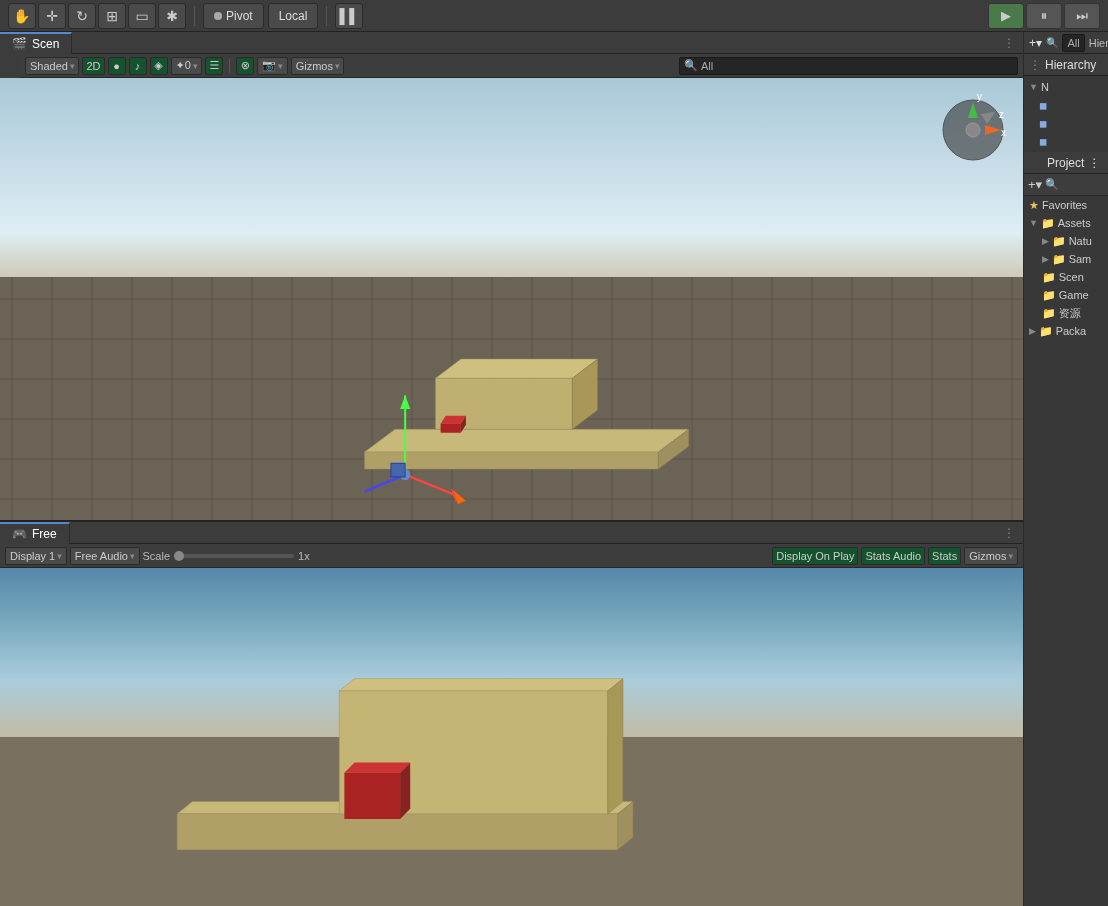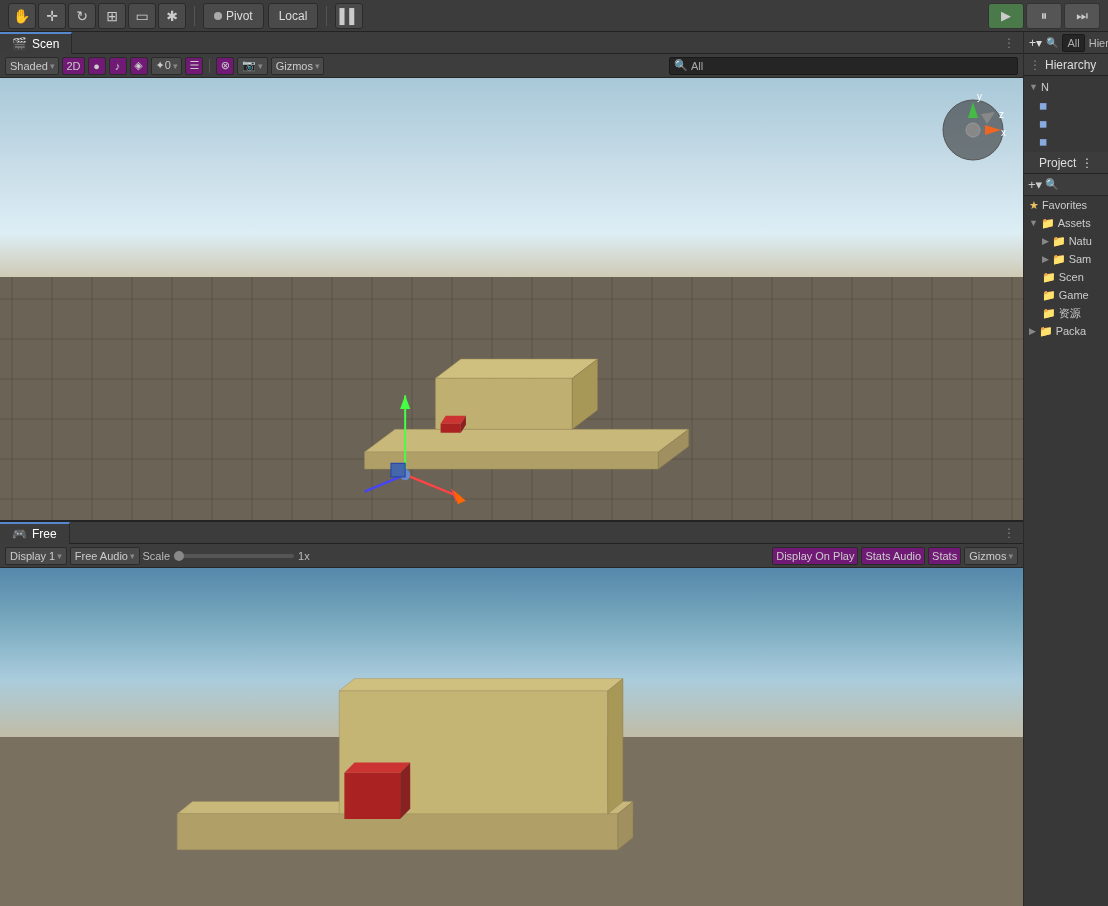--- a/index.html
+++ b/index.html
@@ -132,38 +132,39 @@
     }
     .panel-toolbar {
       height: 24px;
       background: #3d3d3d;
       border-bottom: 1px solid #272727;
       display: flex;
       align-items: center;
       gap: 3px;
       padding: 0 5px;
       flex-shrink: 0;
+      margin-left: 20px;
     }
     .pt-select {
       height: 18px;
       background: #4a4a4a;
       border: 1px solid #2a2a2a;
       border-radius: 2px;
       color: #ccc;
       font-size: 11px;
       padding: 0 4px;
       cursor: pointer;
       display: flex;
       align-items: center;
       gap: 2px;
     }
     .pt-btn {
       height: 18px;
       min-width: 18px;
-      background: #701a75;
+      background: #14532d;
       border: 1px solid #2a2a2a;
       border-radius: 2px;
       display: flex;
       align-items: center;
       justify-content: center;
       cursor: pointer;
       color: #ccc;
       font-size: 11px;
       padding: 0 3px;
     }
@@ -271,21 +272,21 @@
     
     .project-section {
       flex: 1;
       overflow-y: auto;
     }
     .project-header {
       height: 22px;
       background: #3c3c3c;
       display: flex;
       align-items: center;
-      padding: 0 15px;
+      padding: 0 23px;
       border-bottom: 1px solid #232323;
       font-size: 12px;
       color: #ddd;
       gap: 4px;
       justify-content: space-between;
     }
 
     .search-bar {
       height: 18px;
       background: #252525;

